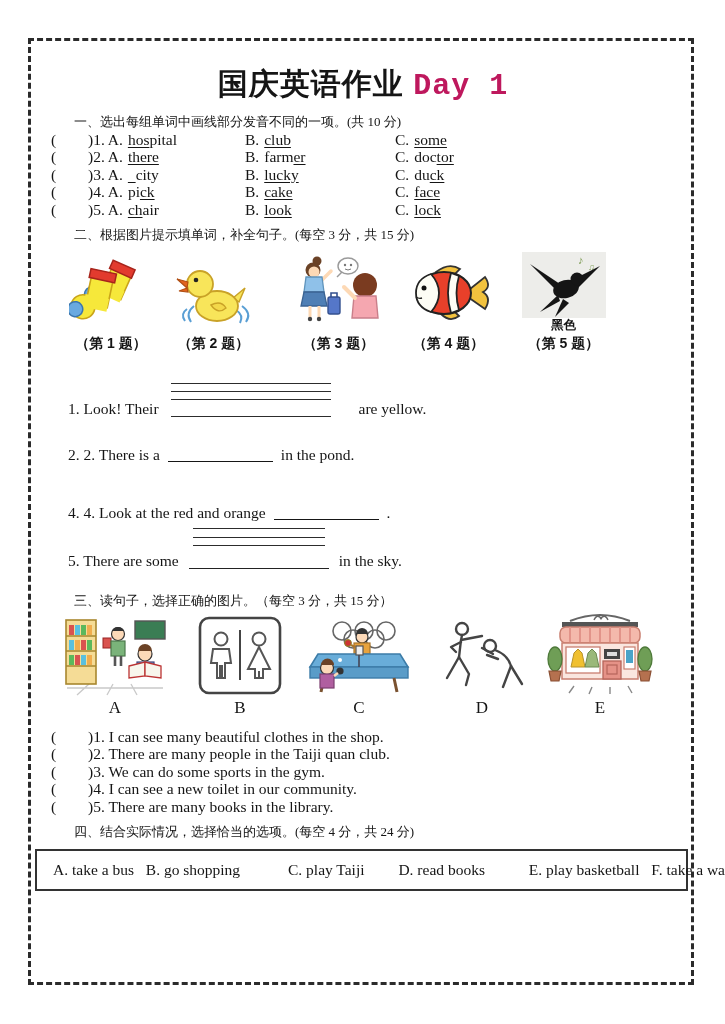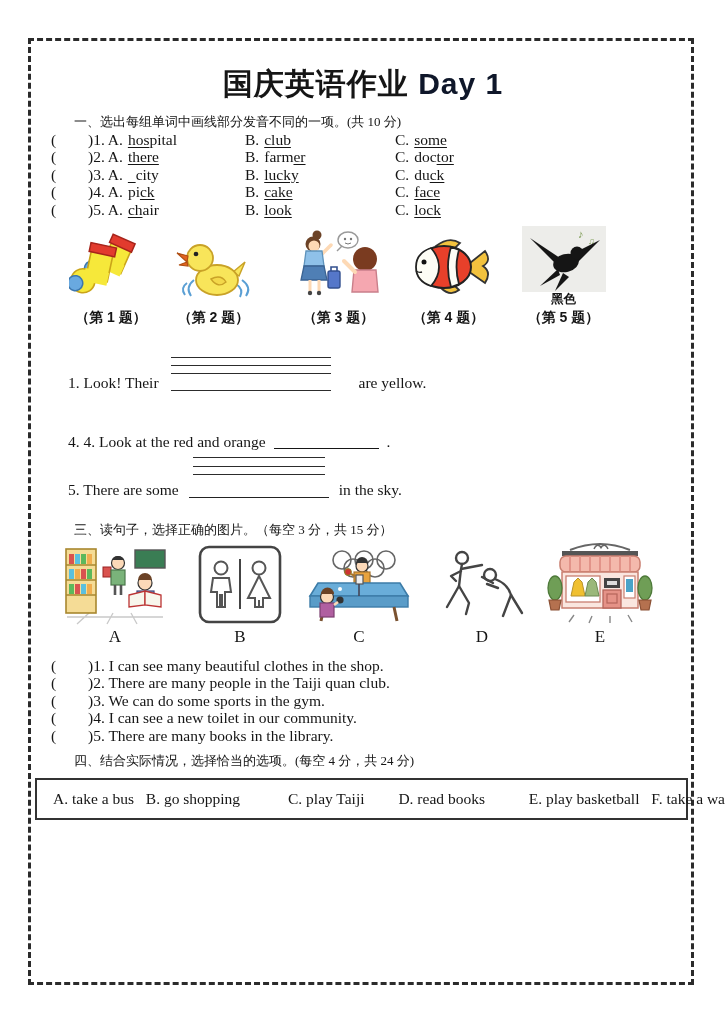--- a/index.html
+++ b/index.html
@@ -1,21 +1,21 @@
 <!DOCTYPE html>
 <html><head>
 <meta charset="utf-8">
 <style>
   html,body{margin:0;padding:0;background:#fff;}
   body{width:725px;height:1024px;position:relative;font-family:"Liberation Serif",serif;color:#151515;}
   .page-border{position:absolute;left:28px;top:38px;width:666px;height:947px;border:3px dashed #2b2b2b;box-sizing:border-box;}
   .content{position:absolute;left:48px;top:50px;width:630px;}
   
   .title{ text-align:center;margin-top:14px;font-family:"Liberation Sans",sans-serif;font-weight:900;font-size:30px;letter-spacing:1px;}
-  .title .day{color:#0f172a;font-family:Liberation Sans, sans-serif;font-weight:bold;}
+  .title .day{color:#be185d;font-family:Liberation Mono, monospace;font-weight:bold;}
   
   .meta{display:flex;align-items:flex-end;margin-top:20px;font-family:"Liberation Sans",sans-serif;font-weight:bold;font-size:15px;}
   .meta .left{margin-left:68px;}
   .meta .right{margin-left:auto;margin-right:8px;}
   .blank{display:inline-block;border-bottom:1.6px solid #161616;height:14px;vertical-align:-2px;}
   .w72{width:72px}.w84{width:84px}.w36{width:36px}.w105{width:105px}
   .gap20{display:inline-block;width:20px}
   
   .shead{font-size:13px;margin-top:8px;margin-left:26px;}
   
@@ -91,20 +91,21 @@
     <span class="colB"><span class="olabel">B.</span><span><span></span><u>cake</u><span></span></span></span>
     <span class="colC"><span class="olabel">C.</span><span><span></span><u>face</u><span></span></span></span>
   </div>
   <div class="s1row">
     <span class="br">(</span>
     <span class="colA"><span class="olabel">)5. A.</span><span><span></span><u>ch</u><span>air</span></span></span>
     <span class="colB"><span class="olabel">B.</span><span><span></span><u>look</u><span></span></span></span>
     <span class="colC"><span class="olabel">C.</span><span><span></span><u>lock</u><span></span></span></span>
   </div>
 
+  <div class="shead">二、根据图片提示填单词，补全句子。(每空 3 分，共 15 分)</div>
 
   <div class="figs">
     <div class="figure f1">
       <svg width="84" height="72" viewBox="0 0 84 72">
         <g transform="translate(46,2) rotate(24)">
           <rect x="0" y="8" width="21" height="25" fill="#f6e83a" stroke="#caa419" stroke-width="1.6"></rect>
           <circle cx="-2" cy="36" r="11" fill="#f6e83a" stroke="#caa419" stroke-width="1.6"></circle>
           <rect x="-2" y="24" width="23" height="12" fill="#f6e83a" stroke="none"></rect>
           <circle cx="-8" cy="40" r="7" fill="#69a9e0" stroke="#3c76ad" stroke-width="1.5"></circle>
           <rect x="-2" y="0" width="24" height="9" fill="#e23b2e" stroke="#a7241b" stroke-width="1.5"></rect>
@@ -187,20 +188,23 @@
           <path d="M41,47 L33,65 L47,51 Z"></path>
         </g>
       </svg>
       <div class="fig-note">黑色</div>
       <div class="cap">（第 5 题）</div>
     </div>
   </div>
 
   <div class="q q1">
     <span>1. Look! Their</span><span class="g4 g4a"><i class="ln l1"></i><i class="ln l2"></i><i class="ln l3"></i><i class="ln l4"></i></span><span>are yellow.</span>
+  </div>
+  <div class="q q2">
+    <span>2. 2. There is a</span><span class="sp"></span><span class="blank w105"></span><span class="sp"></span><span>in the pond.</span>
   </div>
   <div class="q q4">
     <span>4. 4. Look at the red and orange</span><span class="sp"></span><span class="blank w105"></span><span class="sp"></span><span>.</span>
   </div>
   <div class="q q5">
     <span>5. There are some</span><span class="q5blank"><i class="ln l1"></i><i class="ln l2"></i><i class="ln l3"></i></span><span>in the sky.</span>
   </div>
 
   <div class="shead s3head">三、读句子，选择正确的图片。（每空 3 分，共 15 分）</div>
 

